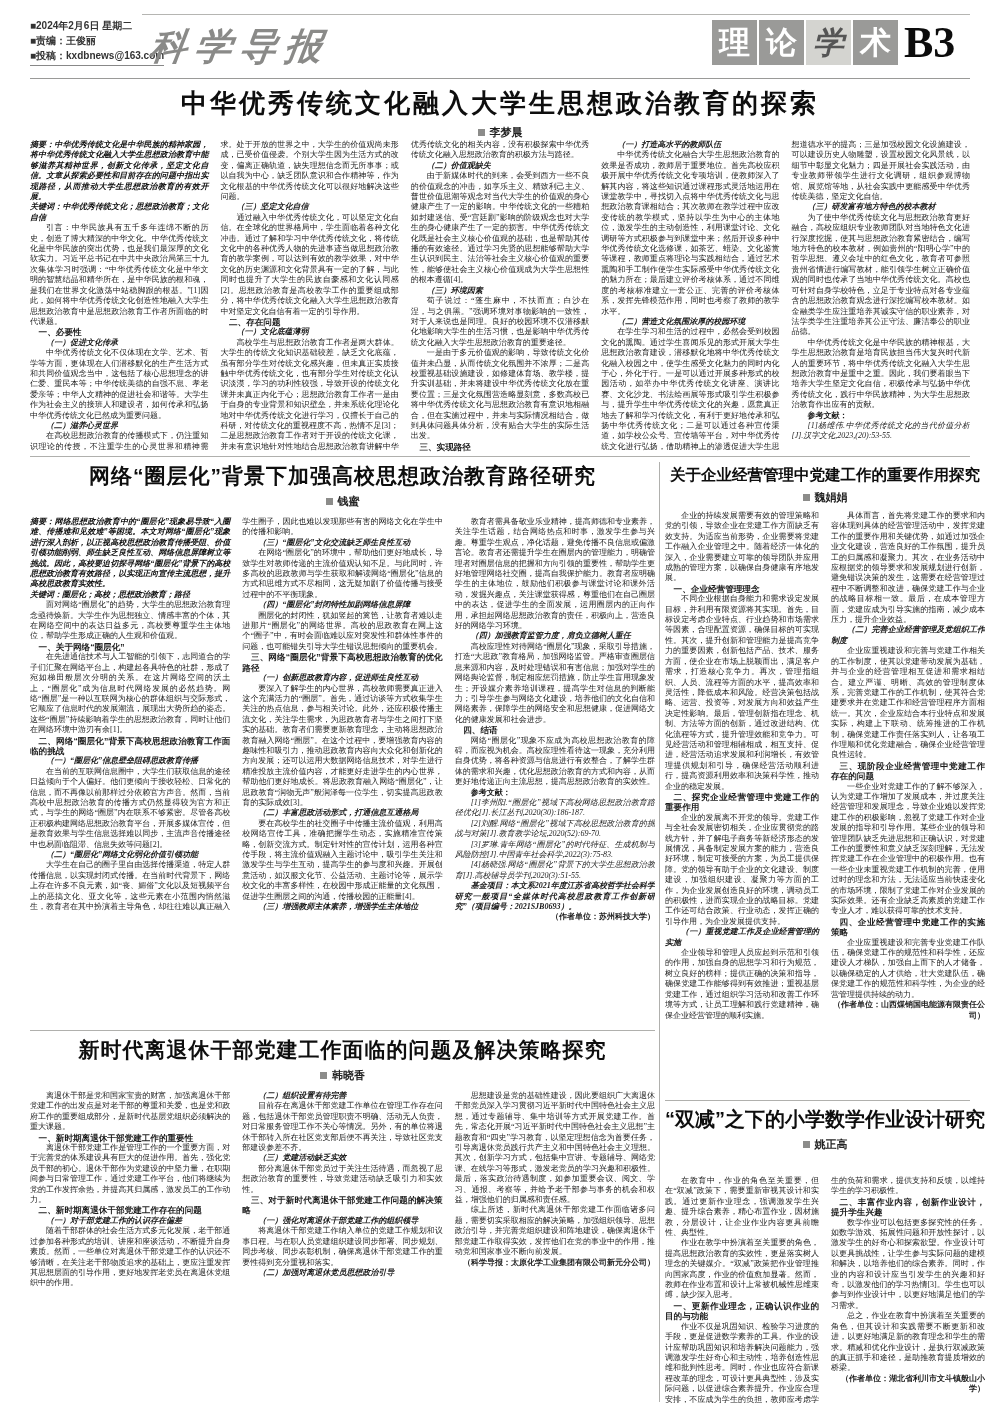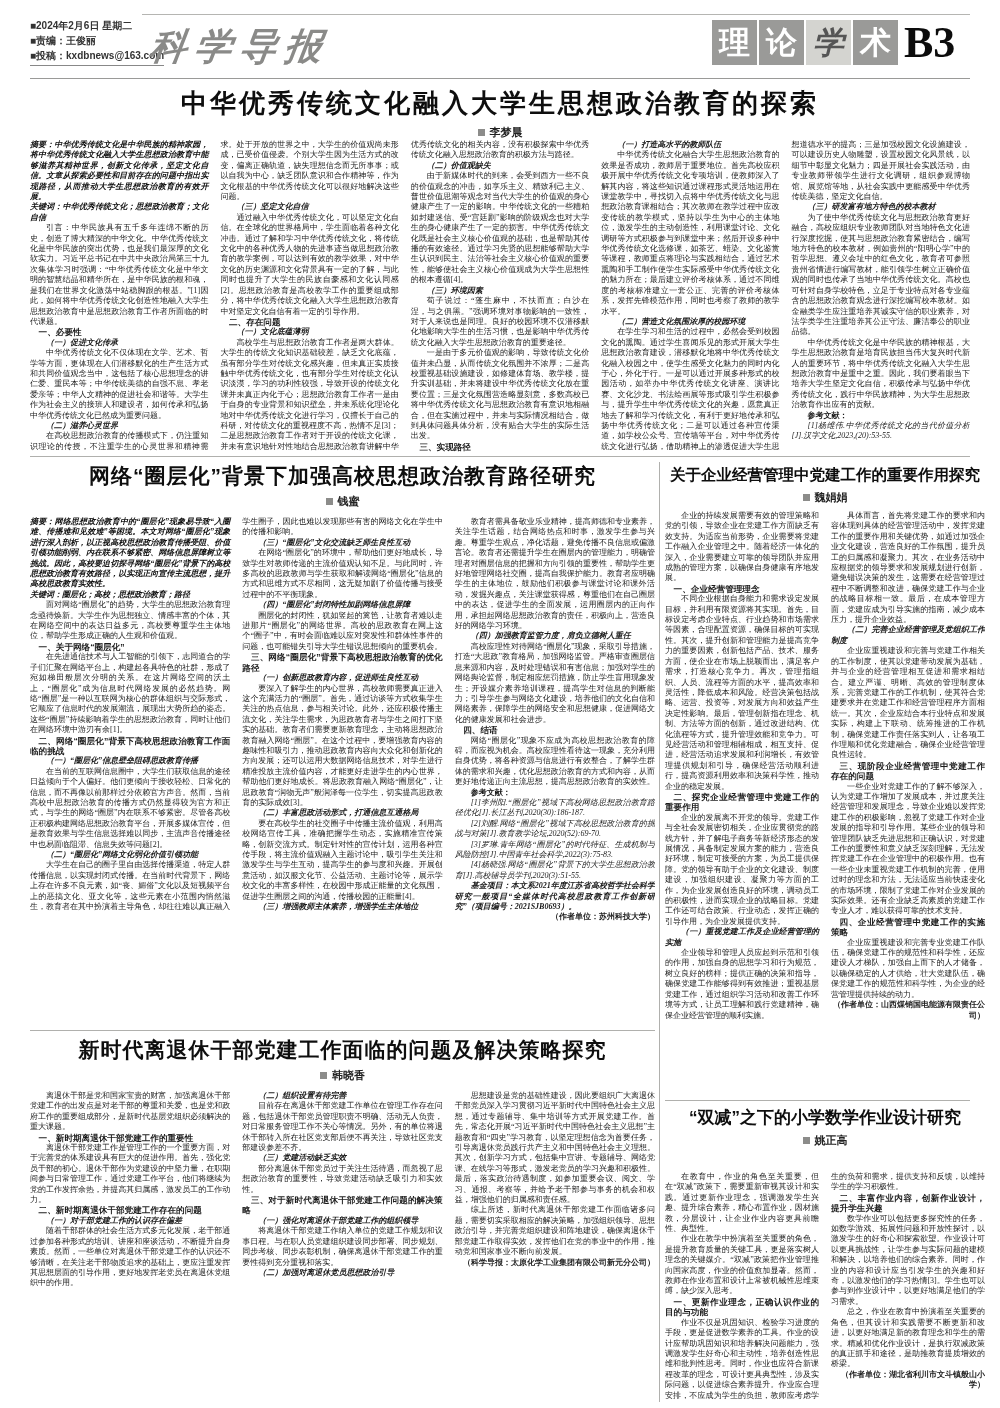--- a/index.html
+++ b/index.html
@@ -48,21 +48,21 @@
   #art2{left:30px;top:462px;width:625px;}
   #art2 .art-title{font-size:21px;letter-spacing:1px;}
   #art2 .body-cols{margin-top:8px;height:520px;column-count:3;}
   #art3{left:665px;top:465px;width:320px;}
   #art3 .art-title{font-size:15.5px;}
   #art3 .body-cols{margin-top:6px;height:560px;column-count:2;}
   #art4{left:30px;top:1036px;width:625px;}
   #art4 .art-title{font-size:21px;letter-spacing:1px;}
   #art4 .body-cols{margin-top:8px;height:308px;column-count:3;}
   #art5{left:665px;top:1106px;width:320px;}
-  #art5 .art-title{font-size:17px;}
+  #art5 .art-title{font-size:20px;}
   #art5 .body-cols{margin-top:24px;height:248px;column-count:2;}
 </style>
 </head>
 <body>
 
 <div class="page">
 
   <div class="hdr-topline"></div>
   <div class="hdr-info">
     <div>■2024年2月6日  星期二</div>
@@ -116,21 +116,21 @@
         <p class="blk blk-p">中华优秀传统文化是中华民族的精神根基，大学生思想政治教育是培育民族担当伟大复兴时代新人的重要环节，将中华优秀传统文化融入大学生思想政治教育中是重中之重。因此，我们要着眼当下培养大学生坚定文化自信，积极传承与弘扬中华优秀传统文化，践行中华民族精神，为大学生思想政治教育作出应有的贡献。</p>
         <p class="blk blk-refh">参考文献：</p>
         <p class="blk blk-ref">[1]杨维伟.中华优秀传统文化的当代价值分析[J].汉字文化,2023,(20):53-55.</p>
       </div>
   </div>
 
   <div class="art" id="art2">
     <div class="art-title">网络“圈层化”背景下加强高校思想政治教育路径研究</div>
     <div class="byline"><span class="sq"></span><span>钱蜜</span></div>
     <div class="body-cols">
-        <p class="blk blk-abs">摘要：网络思想政治教育中的“圈层化”现象易导致“入圈难、传播难和见效难”等困境。本文对网络“圈层化”现象进行深入剖析，以正视高校思想政治教育传播受阻、价值引领功能削弱、内在联系不够紧密、网络信息屏障树立等挑战。因此，高校要迫切探寻网络“圈层化”背景下的高校思想政治教育有效路径，以实现正向宣传主流思想，提升高校思政教育实效性。</p>
+        <p class="blk blk-abs">摘要：网络思想政治教育中的“圈层化”现象易导致“入圈难、传播难和见效难”等困境。本文对网络“圈层化”现象进行深入剖析，以正视高校思想政治教育传播受阻、价值引领功能削弱、师生缺乏良性互动、网络信息屏障树立等挑战。因此，高校要迫切探寻网络“圈层化”背景下的高校思想政治教育有效路径，以实现正向宣传主流思想，提升高校思政教育实效性。</p>
         <p class="blk blk-kw">关键词：圈层化；高校；思想政治教育；路径</p>
         <p class="blk blk-p">面对网络“圈层化”的趋势，大学生的思想政治教育理念亟待焕新。大学生作为思想独立、情感丰富的个体，其在网络空间中的表达日益多元，高校要尊重学生主体地位，帮助学生形成正确的人生观和价值观。</p>
         <p class="blk blk-h1">一、关于网络“圈层化”</p>
         <p class="blk blk-p">在先进通信技术与人工智能的引领下，志同道合的学子们汇聚在网络平台上，构建起各具特色的社群，形成了宛如梯田般层次分明的关系。在这片网络空间的沃土上，“圈层化”成为信息时代网络发展的必然趋势。网络“圈层”是一种以互联网为核心的群体组织与交际形式，它顺应了信息时代的发展潮流，展现出大势所趋的姿态。这些“圈层”持续影响着学生的思想政治教育，同时让他们在网络环境中游刃有余[1]。</p>
         <p class="blk blk-h1">二、网络“圈层化”背景下高校思想政治教育工作面临的挑战</p>
         <p class="blk blk-h2">（一）“圈层化”信息壁垒阻碍思政教育传播</p>
         <p class="blk blk-p">在当前的互联网信息圈中，大学生们获取信息的途径日益倾向于个人偏好。他们更倾向于接收轻松、日常化的信息，而不再像以前那样过分依赖官方声音。然而，当前高校中思想政治教育的传播方式仍然显得较为官方和正式，与学生的网络“圈层”内在联系不够紧密。尽管各高校正积极构建网络思想政治教育平台，开展多媒体宣传，但是教育效果与学生信息选择难以同步，主流声音传播途径中也易面临阻滞、信息失效等问题[2]。</p>
         <p class="blk blk-h2">（二）“圈层化”网络文化弱化价值引领功能</p>
         <p class="blk blk-p">大学生在自己的圈子里自由选择传播渠道，特定人群传播信息，以实现封闭式传播。在当前时代背景下，网络上存在许多不良元素，如“丧、媚俗”文化以及短视频平台上的恶搞文化、亚文化等，这些元素在小范围内悄然滋生，教育者在其中扮演着主导角色，却往往难以真正融入学生圈子，因此也难以发现那些有害的网络文化在学生中的传播和影响。</p>
         <p class="blk blk-h2">（三）“圈层化”文化交流缺乏师生良性互动</p>
@@ -202,21 +202,21 @@
         <p class="blk blk-p">综上所述，新时代离退休干部党建工作面临诸多问题，需要切实采取相应的解决策略，加强组织领导、思想政治引导，并完善党组织建设和阵地建设，确保离退休干部党建工作取得实效，发挥他们在党的事业中的作用，推动党和国家事业不断向前发展。</p>
         <p class="blk blk-aff">（科学导报：太原化学工业集团有限公司新元分公司）</p>
       </div>
   </div>
 
   <div class="art" id="art5">
     <div class="art-title">“双减”之下的小学数学作业设计研究</div>
     <div class="byline"><span class="sq"></span><span>姚正高</span></div>
     <div class="body-cols">
         <p class="blk blk-p">在教育中，作业的角色至关重要，但在“双减”政策下，需要重新审视其设计和实践。通过更新作业理念，强调激发学生兴趣、提升综合素养，精心布置作业，因材施教，分层设计，让企业作业内容更具前瞻性、典型性。</p>
-        <p class="blk blk-p">作业在教学中扮演着至关重要的角色，是提升教育质量的关键工具，更是落实树人理念的关键媒介。“双减”政策把作业管理推向国家高度，作业的价值愈加显著。然而，教师在作业布置和设计上常被机械性思维束缚，缺少深入思考。</p>
+        <p class="blk blk-p">作业在教学中扮演着至关重要的角色，提高思想政治教育的实效性，更是落实树人理念的关键媒介。“双减”政策把作业管理推向国家高度，作业的价值愈加显著。然而，教师在作业布置和设计上常被机械性思维束缚，缺少深入思考。</p>
         <p class="blk blk-h1">一、更新作业理念，正确认识作业的目的与功能</p>
         <p class="blk blk-p">作业不仅是巩固知识、检验学习进度的手段，更是促进数学素养的工具。作业的设计应帮助巩固知识和培养解决问题能力，强调激发学生好奇心和主动性，培养创造性思维和批判性思考。同时，作业也应符合新课程改革的理念，可设计更具典型性，涉及实际问题，以促进综合素养提升。作业应合理安排，不应成为学生的负担，教师应考虑学生的负荷和需求，提供支持和反馈，以维持学生的学习积极性。</p>
         <p class="blk blk-h1">二、丰富作业内容，创新作业设计，提升学生兴趣</p>
         <p class="blk blk-p">数学作业可以包括更多探究性的任务，如数学游戏、拓展性问题和开放性探讨，以激发学生的好奇心和探索欲望。作业设计可以更具挑战性，让学生参与实际问题的建模和解决，以培养他们的综合素养。同时，作业的内容和设计应当引发学生的兴趣和好奇，以激发他们的学习热情[3]。学生也可以参与到作业设计中，以更好地满足他们的学习需求。</p>
         <p class="blk blk-p">总之，作业在教育中扮演着至关重要的角色，但其设计和实践需要不断更新和改进，以更好地满足新的教育理念和学生的需求。精减和优化作业设计，是执行双减政策的真正抓手和途径，是助推教育提质增效的桥梁。</p>
         <p class="blk blk-aff">（作者单位：湖北省利川市文斗镇般山小学）</p>
       </div>
   </div>
 
 </div>

